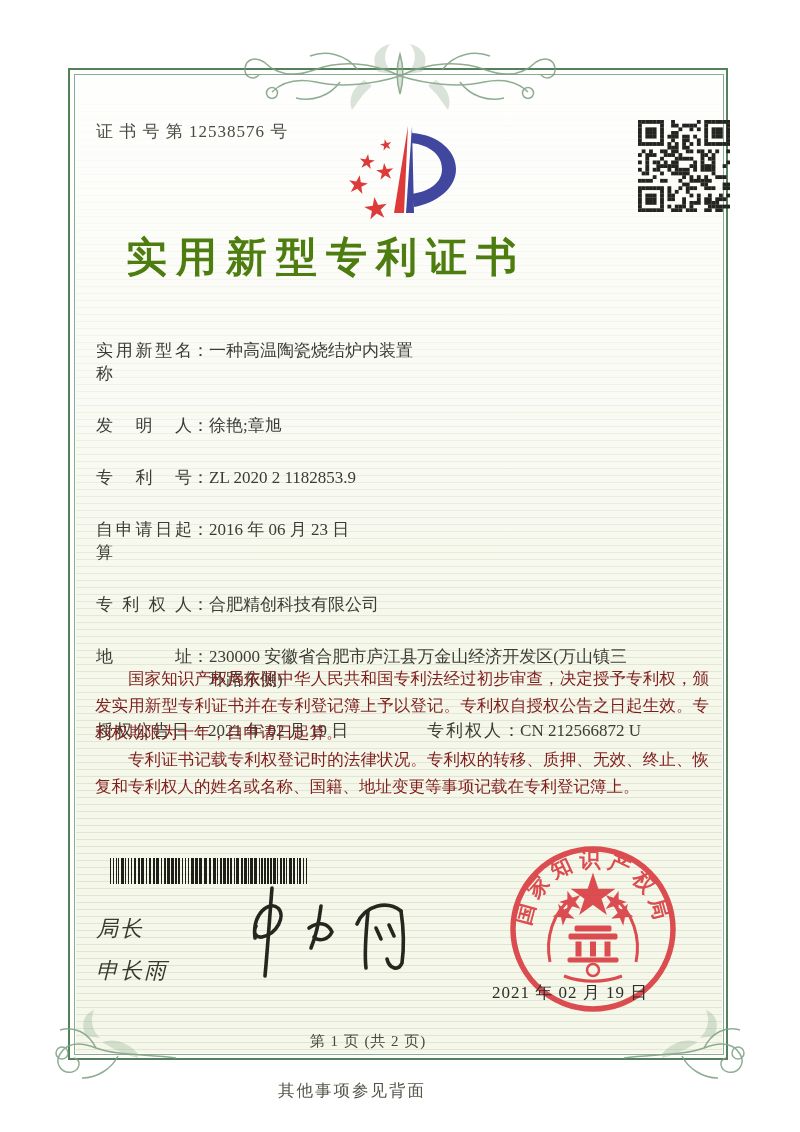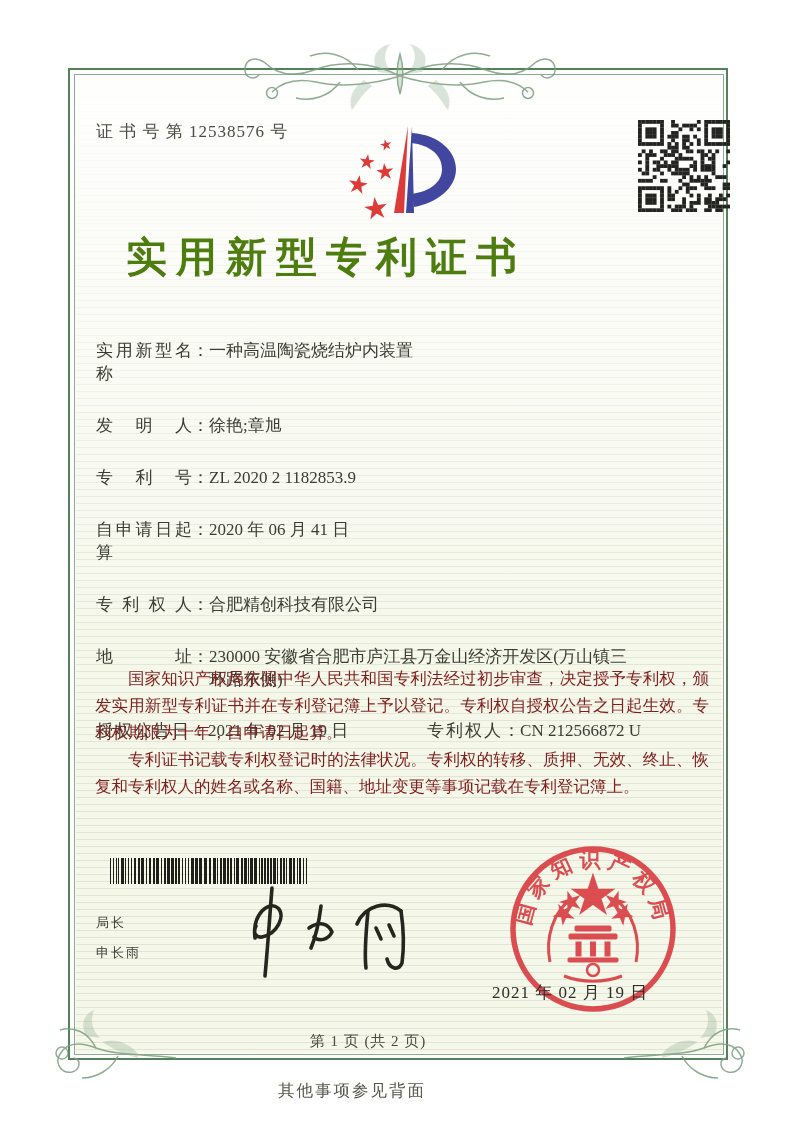--- a/index.html
+++ b/index.html
@@ -41,21 +41,21 @@
   .grant-row{display:flex;}
   .grant-pair{display:flex;}
   .grant-pair.second{margin-left:54px;}
   .glabel{letter-spacing:2px;}
   
   .paras{left:95px;top:666px;width:614px;font-size:16.5px;line-height:1.63;color:#7f1d1d;text-align:justify;}
   .paras p{margin:0;text-indent:2em;}
   
   .barcode{left:110px;top:858px;}
   
-  .director{left:96px;top:914px;font-size:13px;color:#3a3a32;font-family:"Liberation Sans","DejaVu Sans",sans-serif;}
+  .director{left:96px;top:914px;font-size:22px;color:#3a3a32;font-family:"Liberation Sans","DejaVu Sans",sans-serif;font-style:italic;}
   .director div{margin-bottom:12px;letter-spacing:2px;}
   .signature{left:225px;top:880px;}
   
   .seal{left:498px;top:840px;opacity:.88;}
   .seal-date{left:492px;top:981px;font-size:17px;color:#2e2e28;letter-spacing:1px;}
   
   .page-footer{left:0;top:1032px;width:736px;text-align:center;font-size:15px;color:#4a4a40;letter-spacing:1px;}
   .back-note{left:0;top:1080px;width:704px;text-align:center;font-size:16.5px;color:#54544a;letter-spacing:2px;}
   
   .orn-top{left:238px;top:42px;}
@@ -447,21 +447,21 @@
         <span class="fvalue">徐艳;章旭</span>
     </div>
     <div class="frow">
       <span class="flabel">专利号</span>
         <span class="fcolon">：</span>
         <span class="fvalue">ZL 2020 2 1182853.9</span>
     </div>
     <div class="frow">
       <span class="flabel">自申请日起算</span>
         <span class="fcolon">：</span>
-        <span class="fvalue">2020 年 06 月 41 日</span>
+        <span class="fvalue">2016 年 06 月 23 日</span>
     </div>
     <div class="frow">
       <span class="flabel">专利权人</span>
         <span class="fcolon">：</span>
         <span class="fvalue">合肥精创科技有限公司</span>
     </div>
     <div class="frow">
       <span class="flabel">地址</span>
         <span class="fcolon">：</span>
         <span class="fvalue">230000 安徽省合肥市庐江县万金山经济开发区(万山镇三环路东侧)</span>

